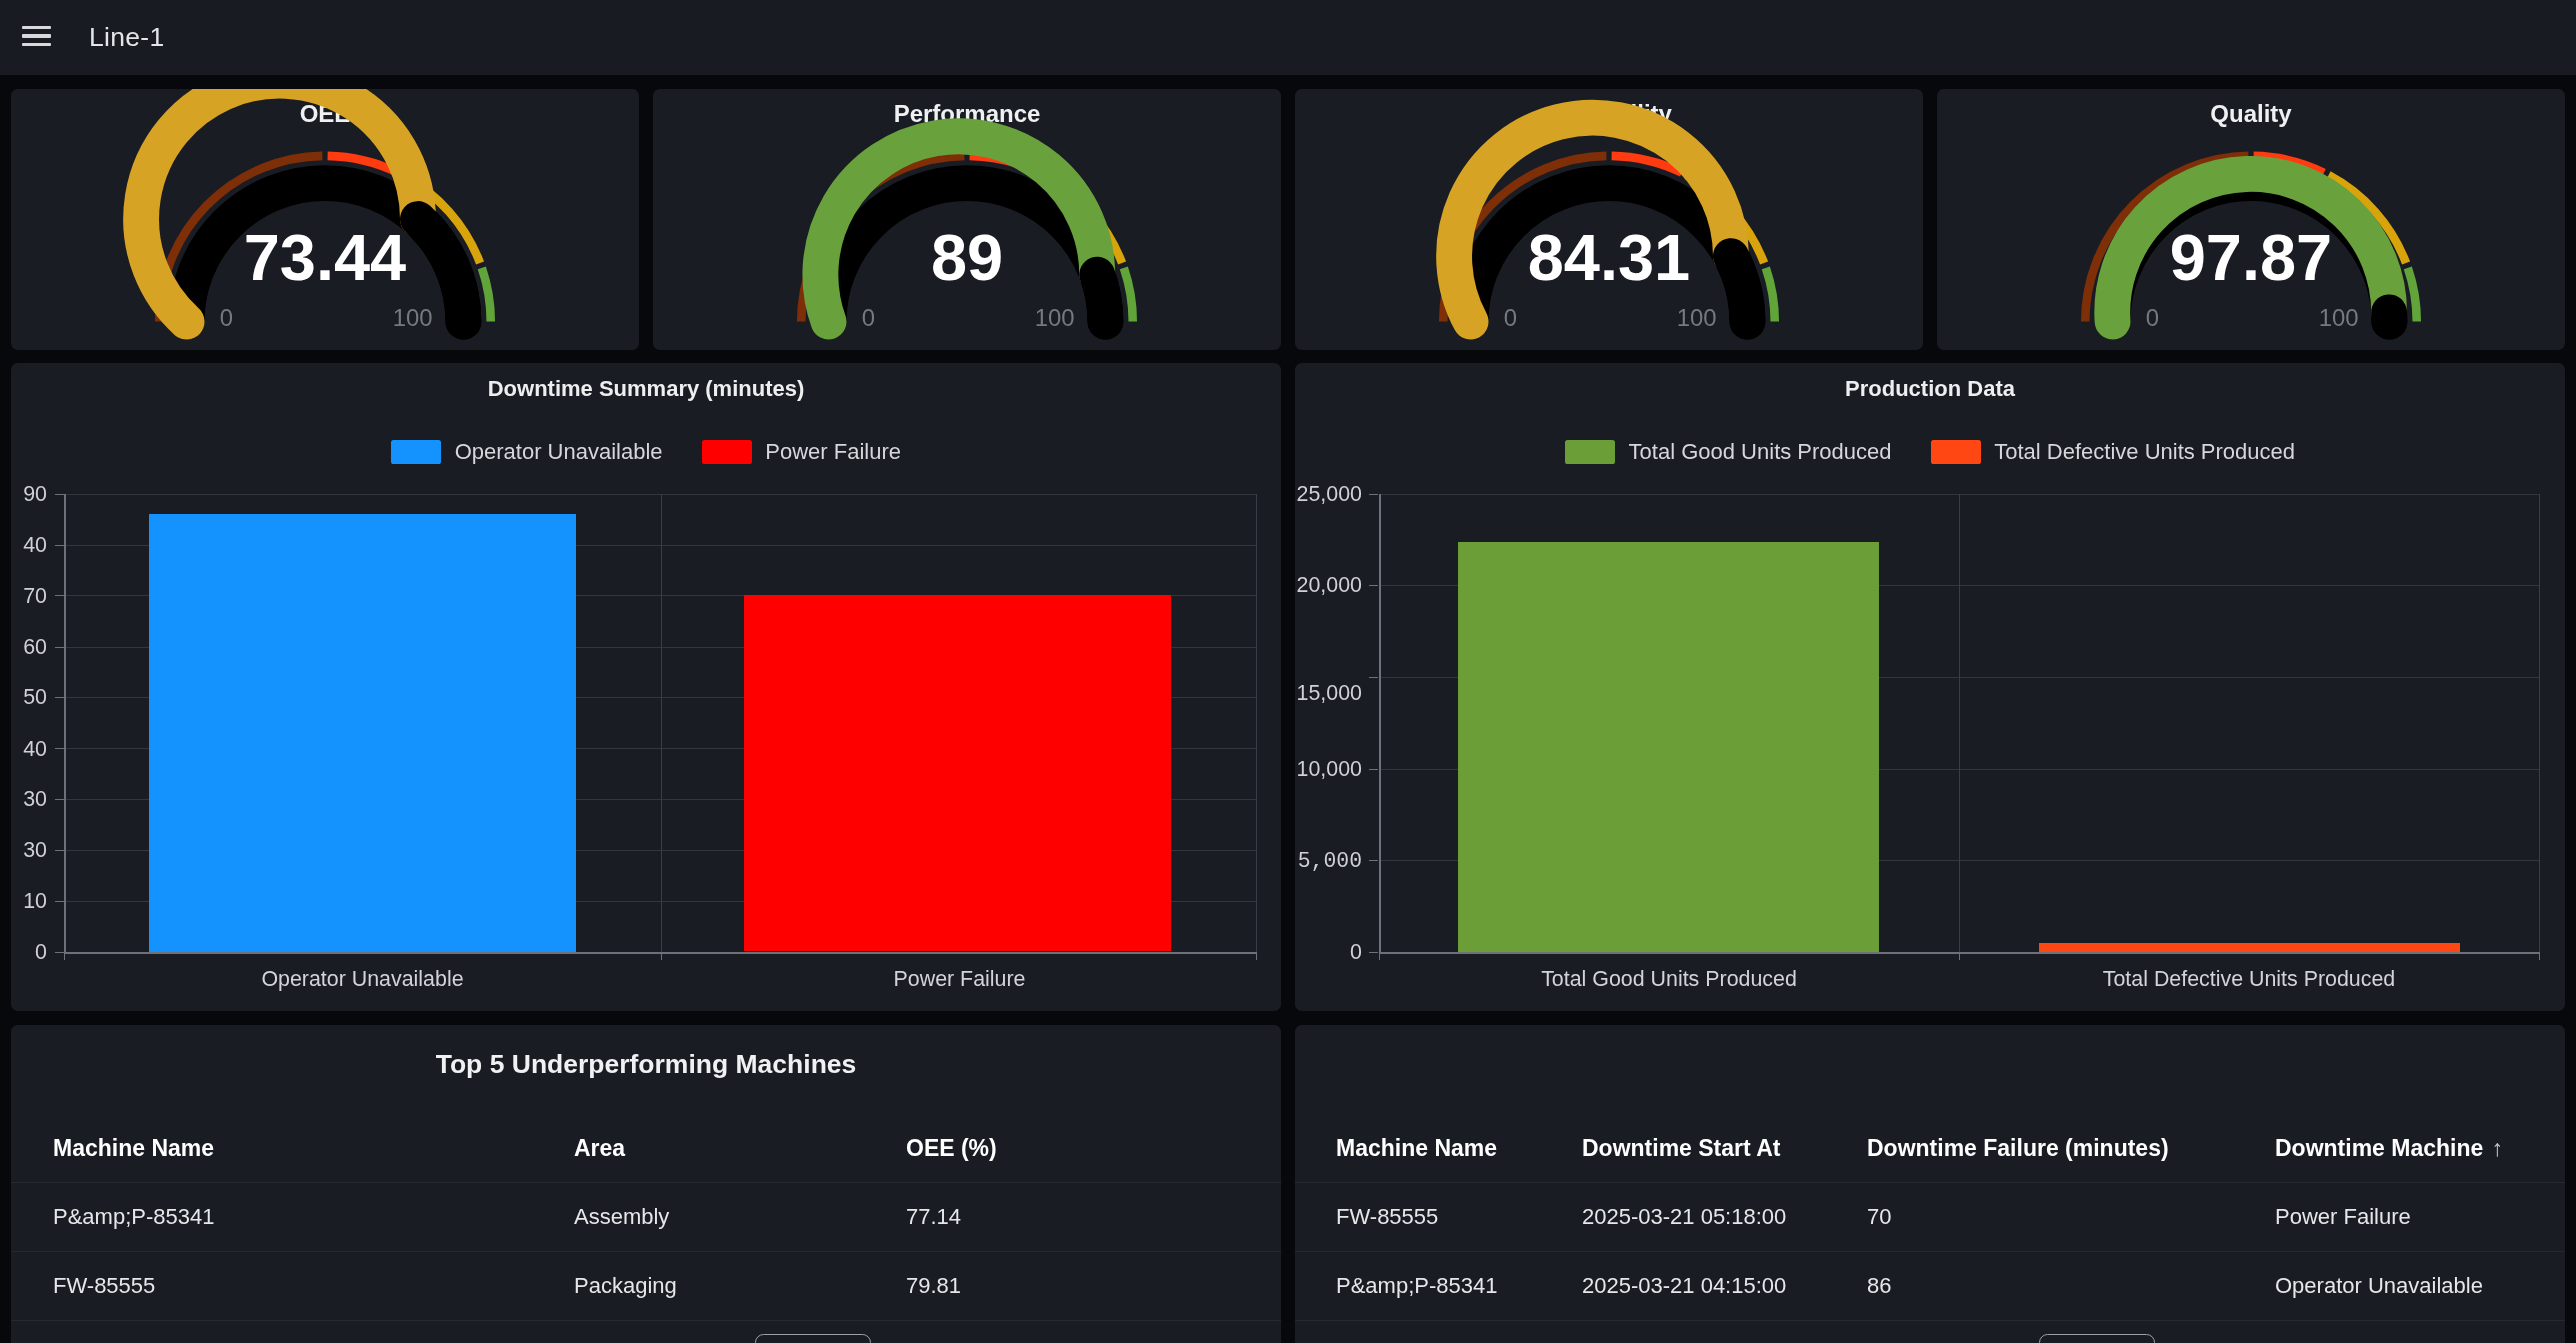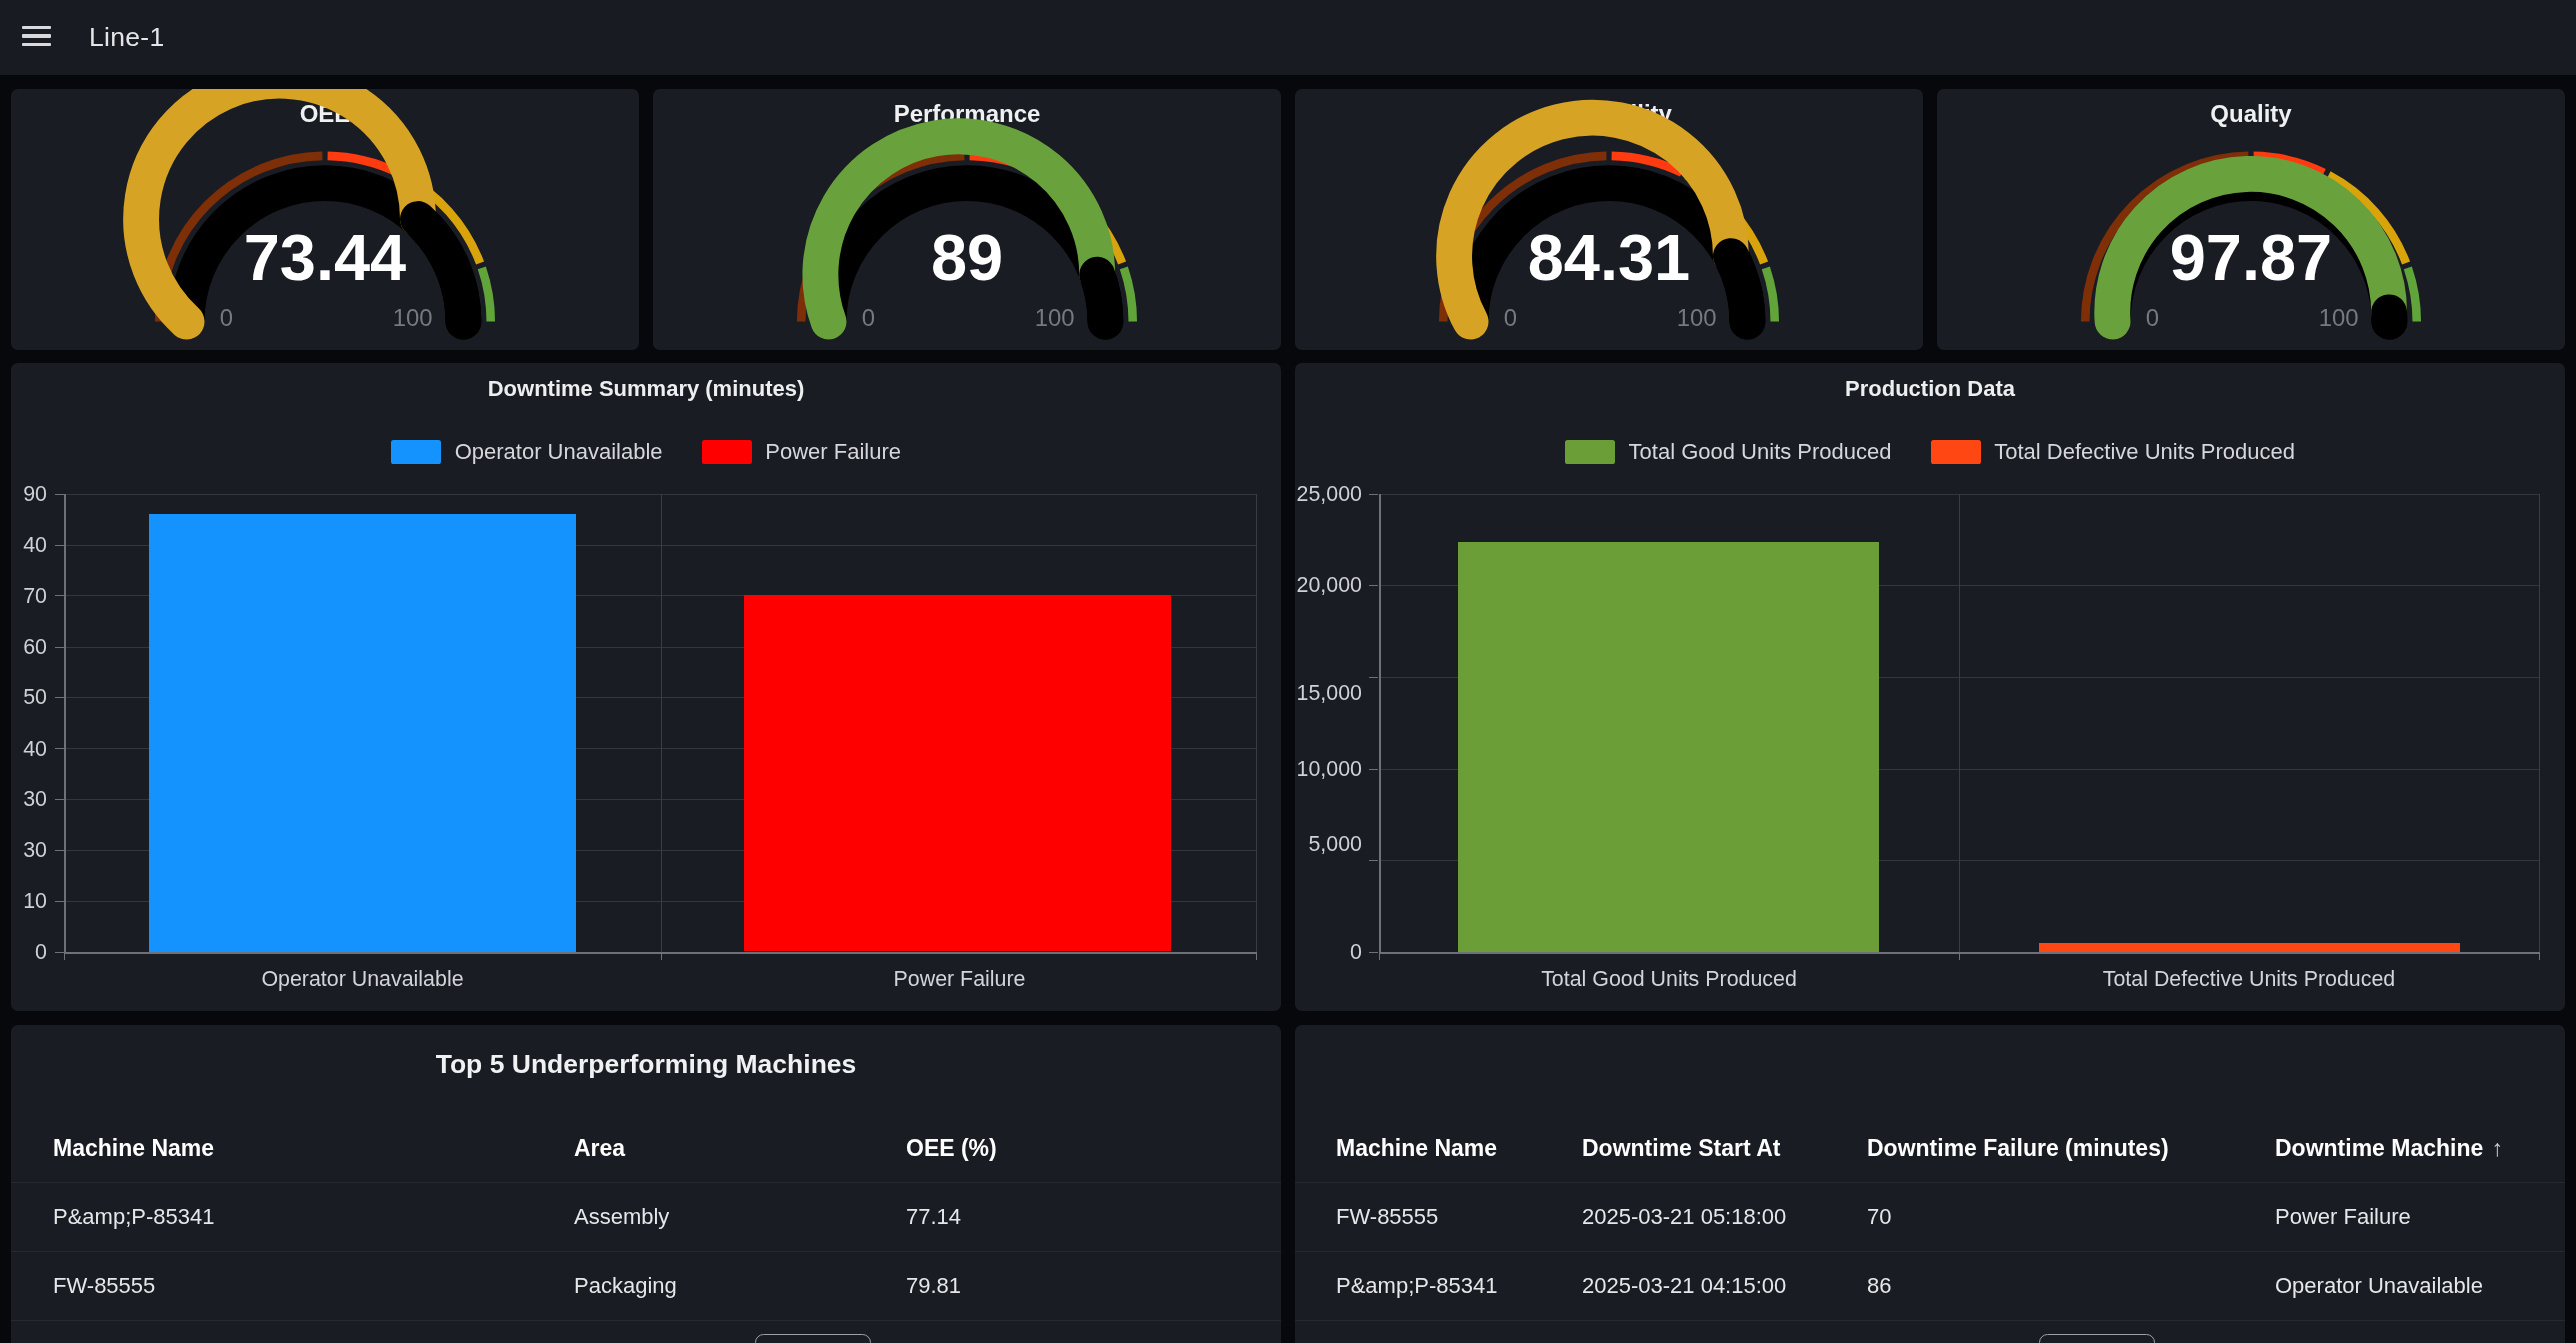--- a/index.html
+++ b/index.html
@@ -206,21 +206,21 @@
         <div class="legend-item" style="">
           <div class="legend-swatch" style="background: rgb(255, 71, 19);"></div>
           <div class="legend-label" style="">Total Defective Units Produced</div>
         </div>
       </div>
       <div class="axisline" style="left: 84px; top: 589px; width: 1161px; height: 1.7px;"></div>
       <div class="ytick-mark" style="left: 74px; top: 589px;"></div>
       <div class="ytick-label" style="left: 0px; width: 67px; top: 576px;">0</div>
       <div class="gridline" style="left: 84px; top: 497px; width: 1161px;"></div>
       <div class="ytick-mark" style="left: 74px; top: 497px;"></div>
-      <div class="ytick-label" style="left: 0px; width: 67px; top: 468px;">5,000</div>
+      <div class="ytick-label" style="left: 0px; width: 67px; top: 485px; font-family: Liberation Mono, monospace;">5,000</div>
       <div class="gridline" style="left: 84px; top: 406px; width: 1161px;"></div>
       <div class="ytick-mark" style="left: 74px; top: 406px;"></div>
       <div class="ytick-label" style="left: 0px; width: 67px; top: 393px;">10,000</div>
       <div class="gridline" style="left: 84px; top: 314px; width: 1161px;"></div>
       <div class="ytick-mark" style="left: 74px; top: 314px;"></div>
       <div class="ytick-label" style="left: 0px; width: 67px; top: 317px;">15,000</div>
       <div class="gridline" style="left: 84px; top: 222px; width: 1161px;"></div>
       <div class="ytick-mark" style="left: 74px; top: 222px;"></div>
       <div class="ytick-label" style="left: 0px; width: 67px; top: 209px;">20,000</div>
       <div class="gridline" style="left: 84px; top: 131px; width: 1161px;"></div>

